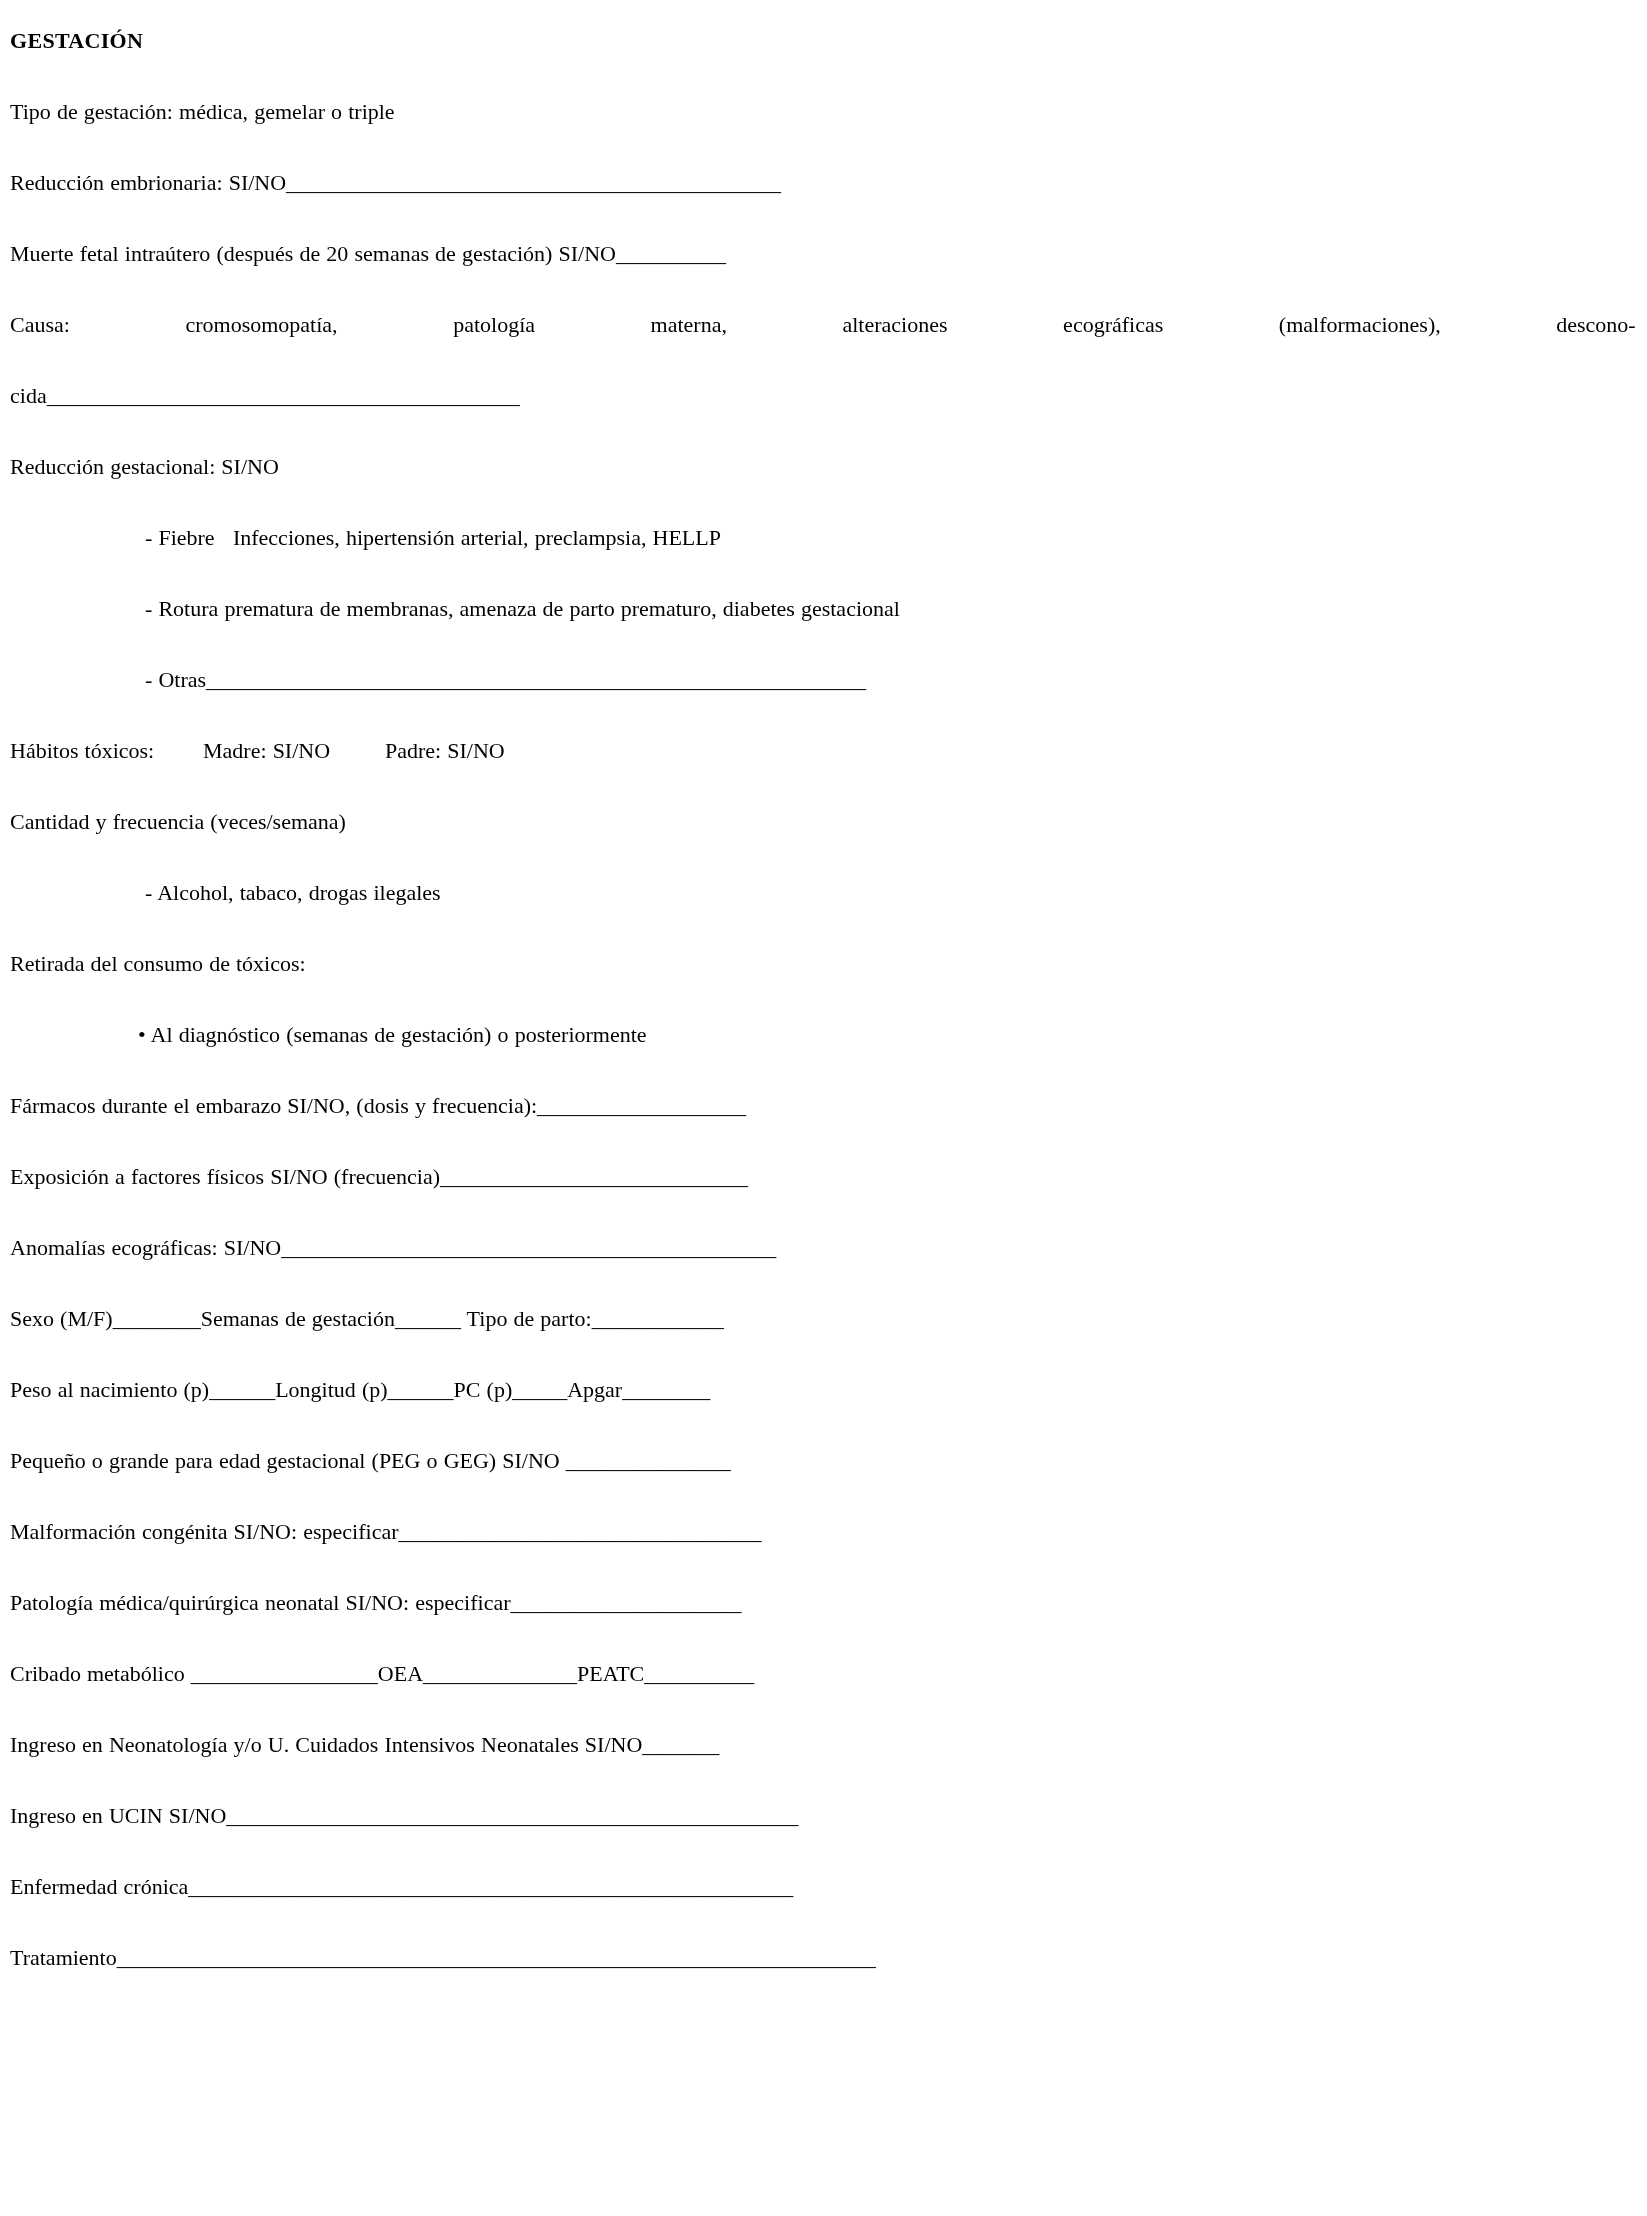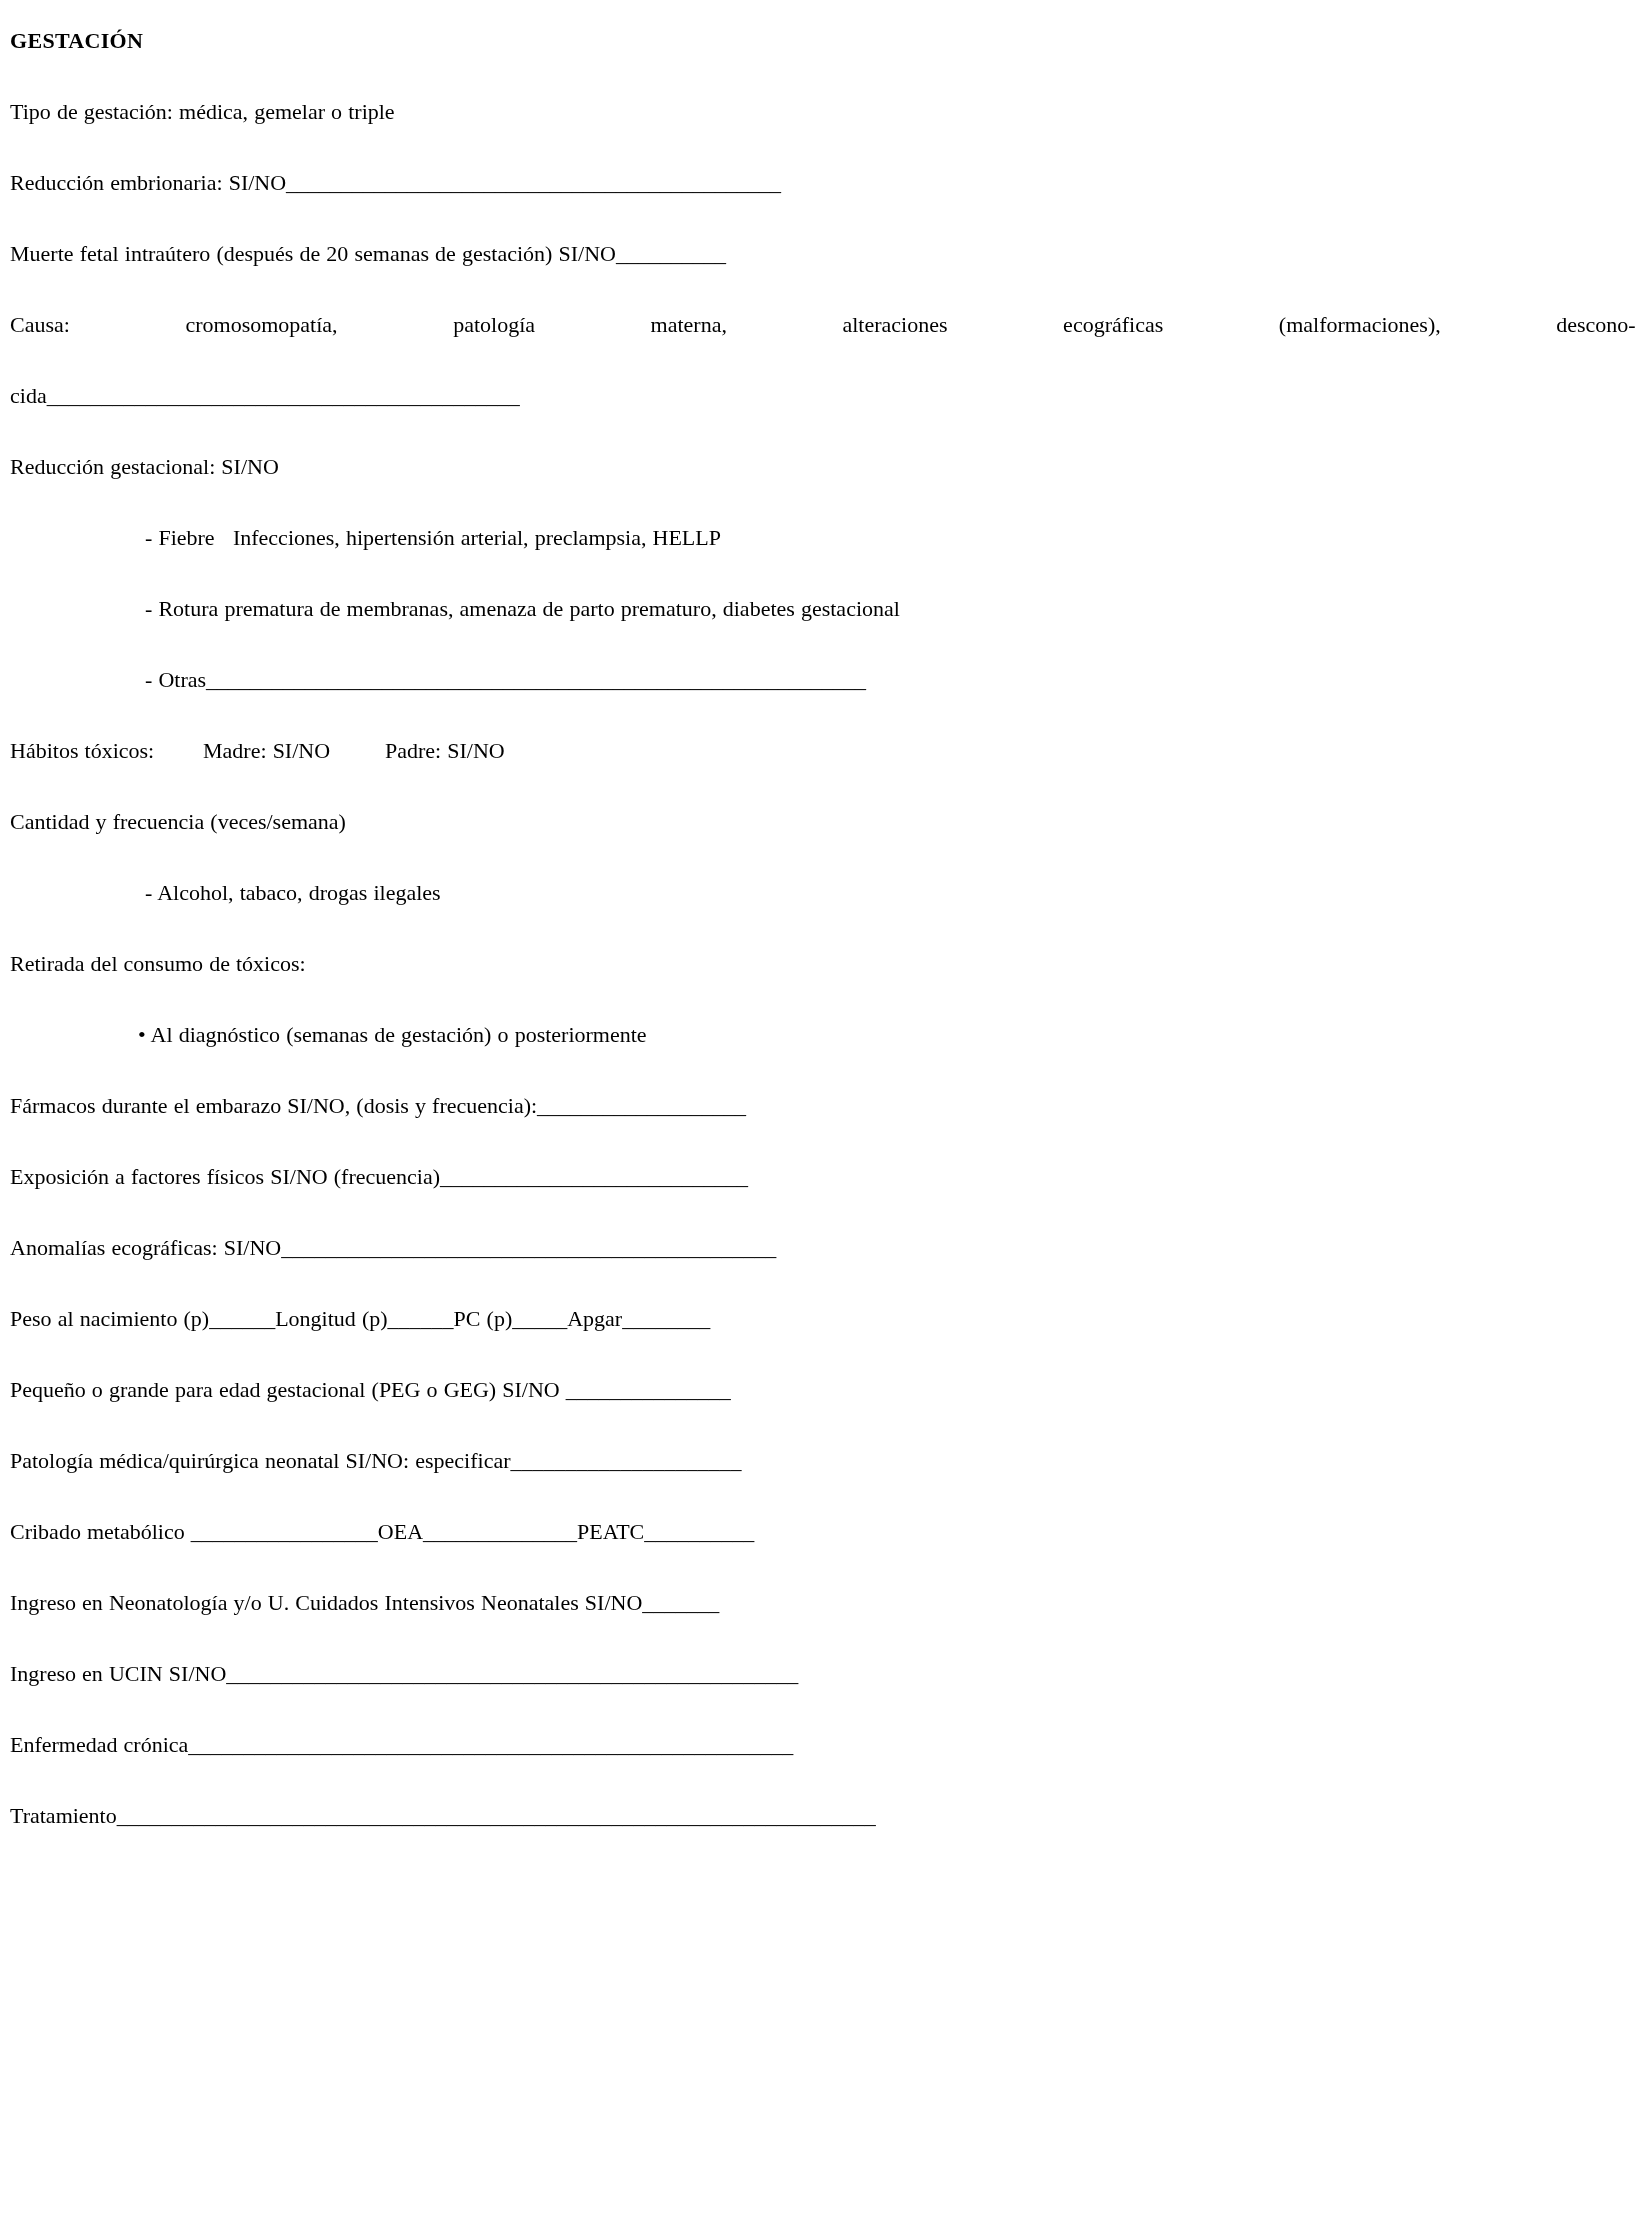--- a/index.html
+++ b/index.html
@@ -59,22 +59,24 @@
   <div class="line indent-dash">- Rotura prematura de membranas, amenaza de parto prematuro, diabetes gestacional</div>
   <div class="line indent-dash">- Otras____________________________________________________________</div>
   <div class="line">Hábitos tóxicos:        Madre: SI/NO         Padre: SI/NO</div>
   <div class="line">Cantidad y frecuencia (veces/semana)</div>
   <div class="line indent-dash">- Alcohol, tabaco, drogas ilegales</div>
   <div class="line">Retirada del consumo de tóxicos:</div>
   <div class="line indent-bullet">• Al diagnóstico (semanas de gestación) o posteriormente</div>
   <div class="line">Fármacos durante el embarazo SI/NO, (dosis y frecuencia):___________________</div>
   <div class="line">Exposición a factores físicos SI/NO (frecuencia)____________________________</div>
   <div class="line">Anomalías ecográficas: SI/NO_____________________________________________</div>
+  <div class="line">Sexo (M/F)________Semanas de gestación______ Tipo de parto:____________</div>
   <div class="line">Peso al nacimiento (p)______Longitud (p)______PC (p)_____Apgar________</div>
   <div class="line">Pequeño o grande para edad gestacional (PEG o GEG) SI/NO _______________</div>
+  <div class="line">Malformación congénita SI/NO: especificar_________________________________</div>
   <div class="line">Patología médica/quirúrgica neonatal SI/NO: especificar_____________________</div>
   <div class="line">Cribado metabólico _________________OEA______________PEATC__________</div>
   <div class="line">Ingreso en Neonatología y/o U. Cuidados Intensivos Neonatales SI/NO_______</div>
   <div class="line">Ingreso en UCIN SI/NO____________________________________________________</div>
   <div class="line">Enfermedad crónica_______________________________________________________</div>
   <div class="line">Tratamiento_____________________________________________________________________</div>
 </div>
 
 
 </body></html>

